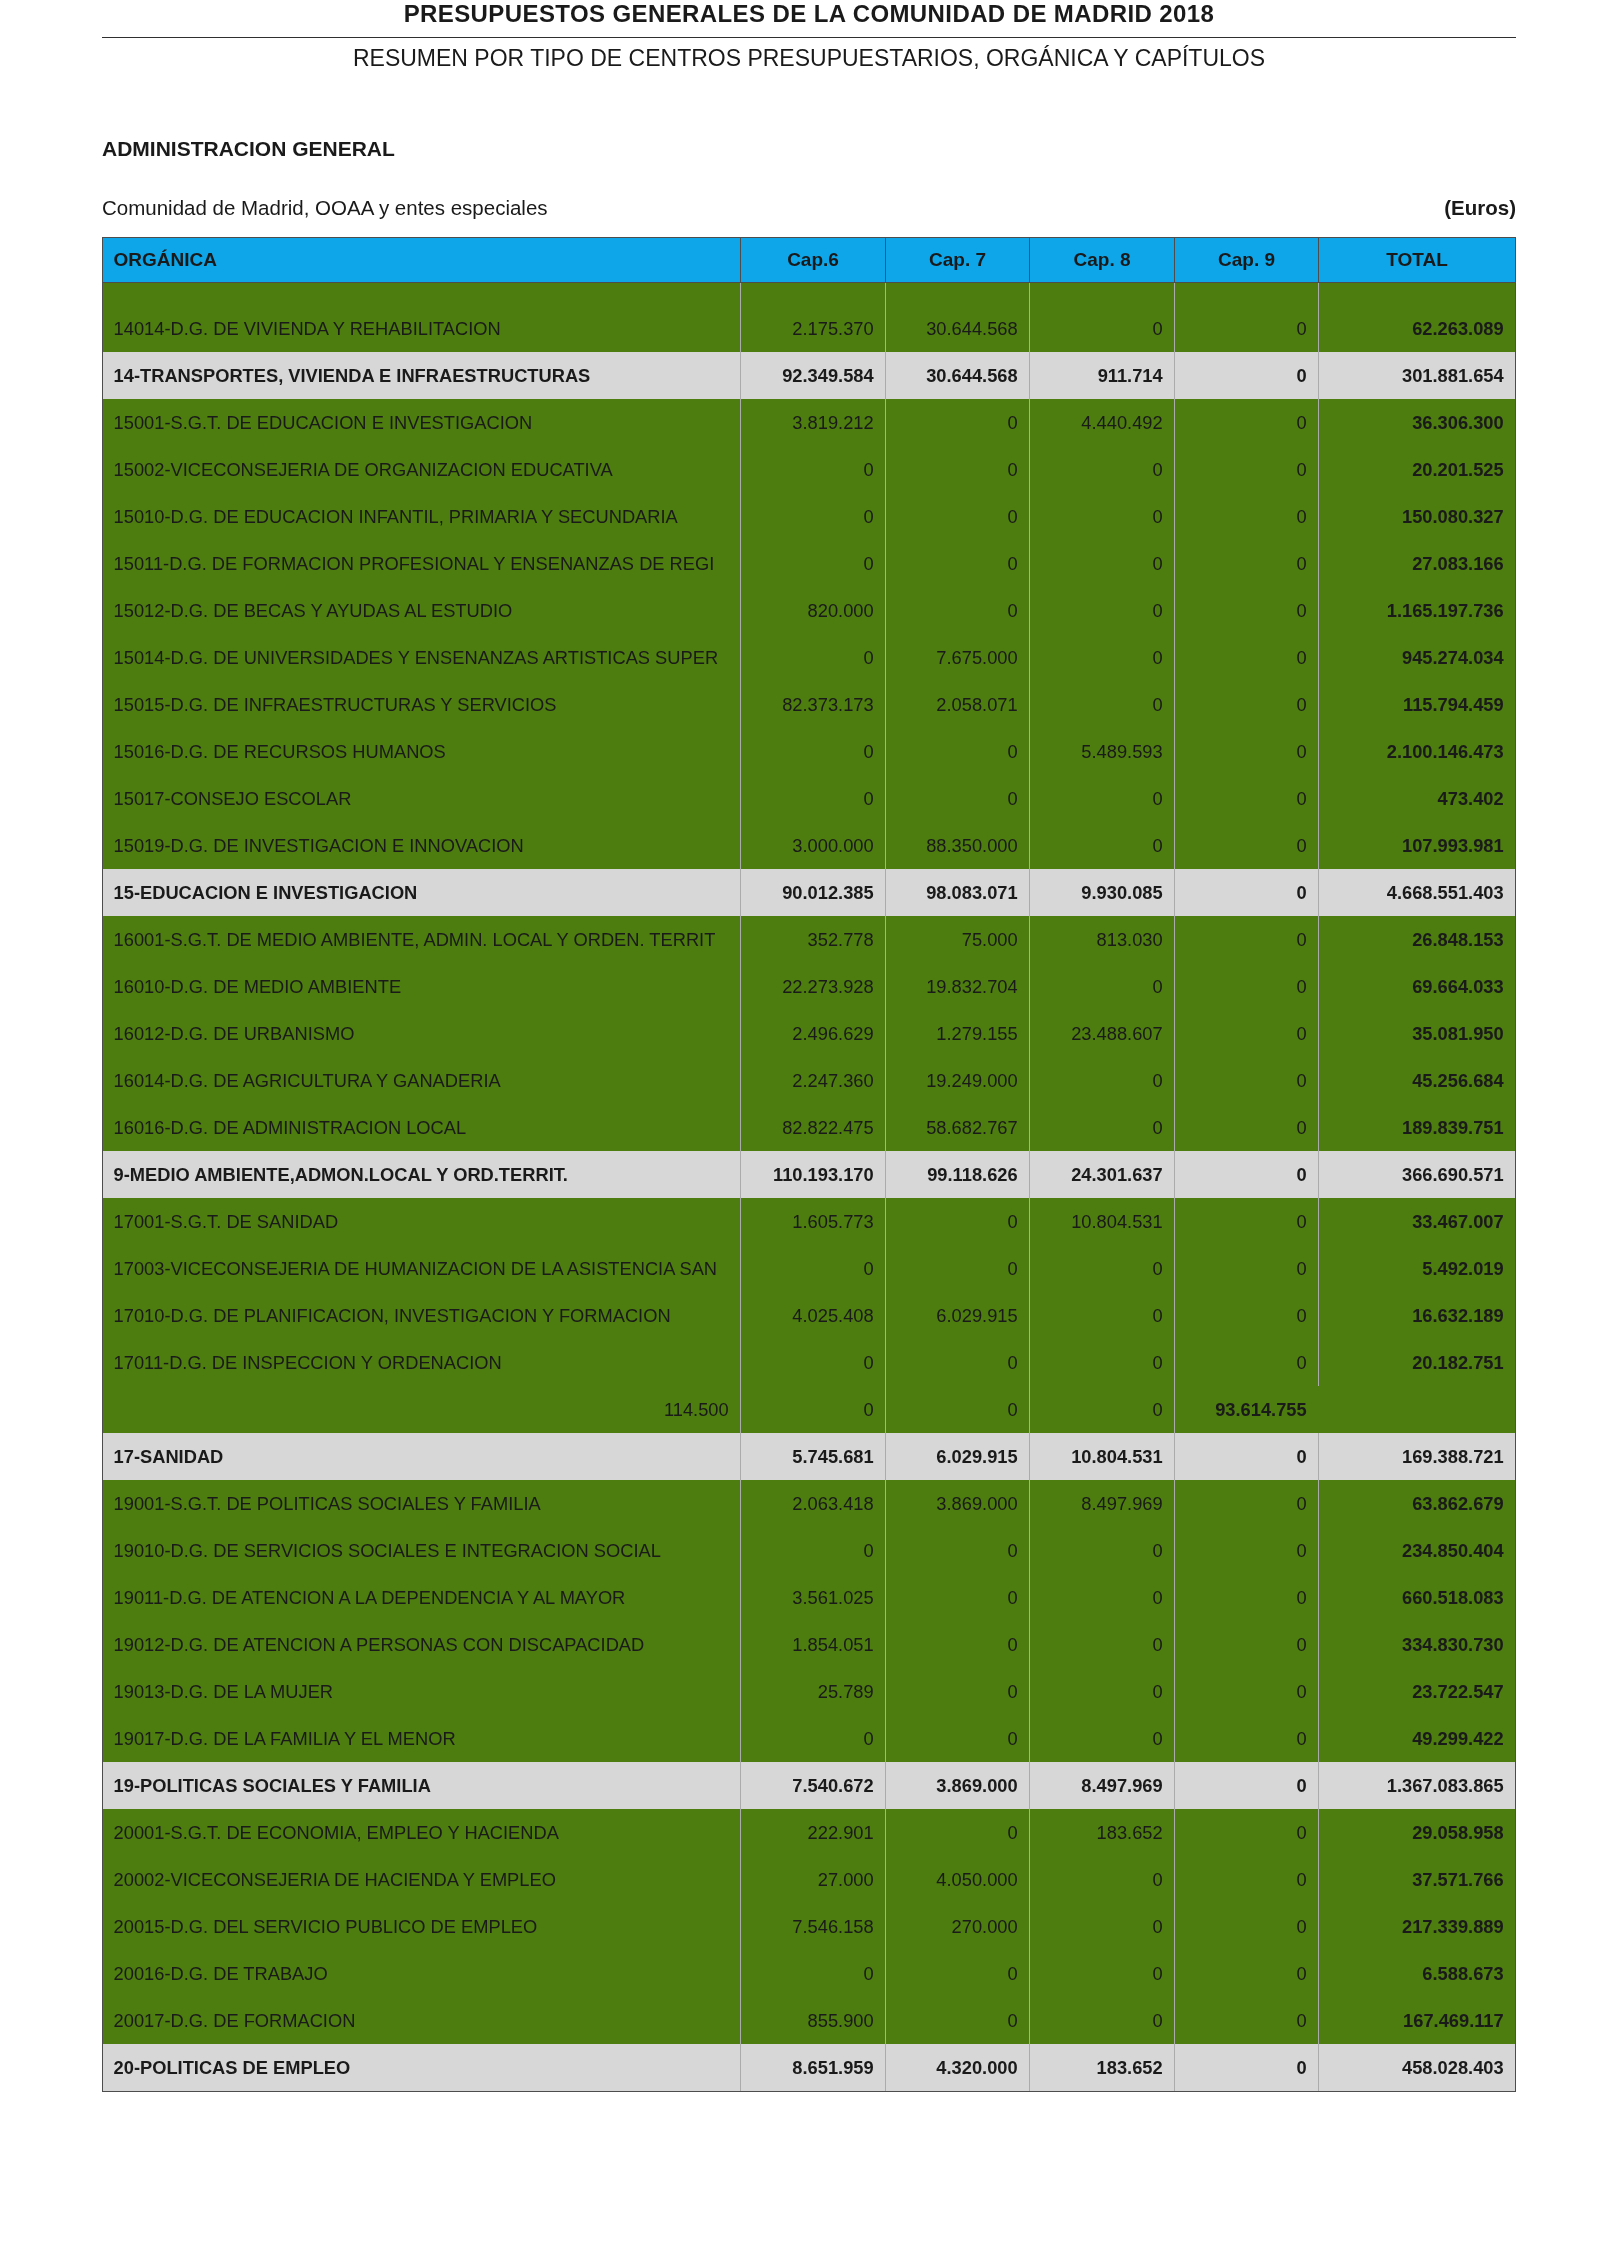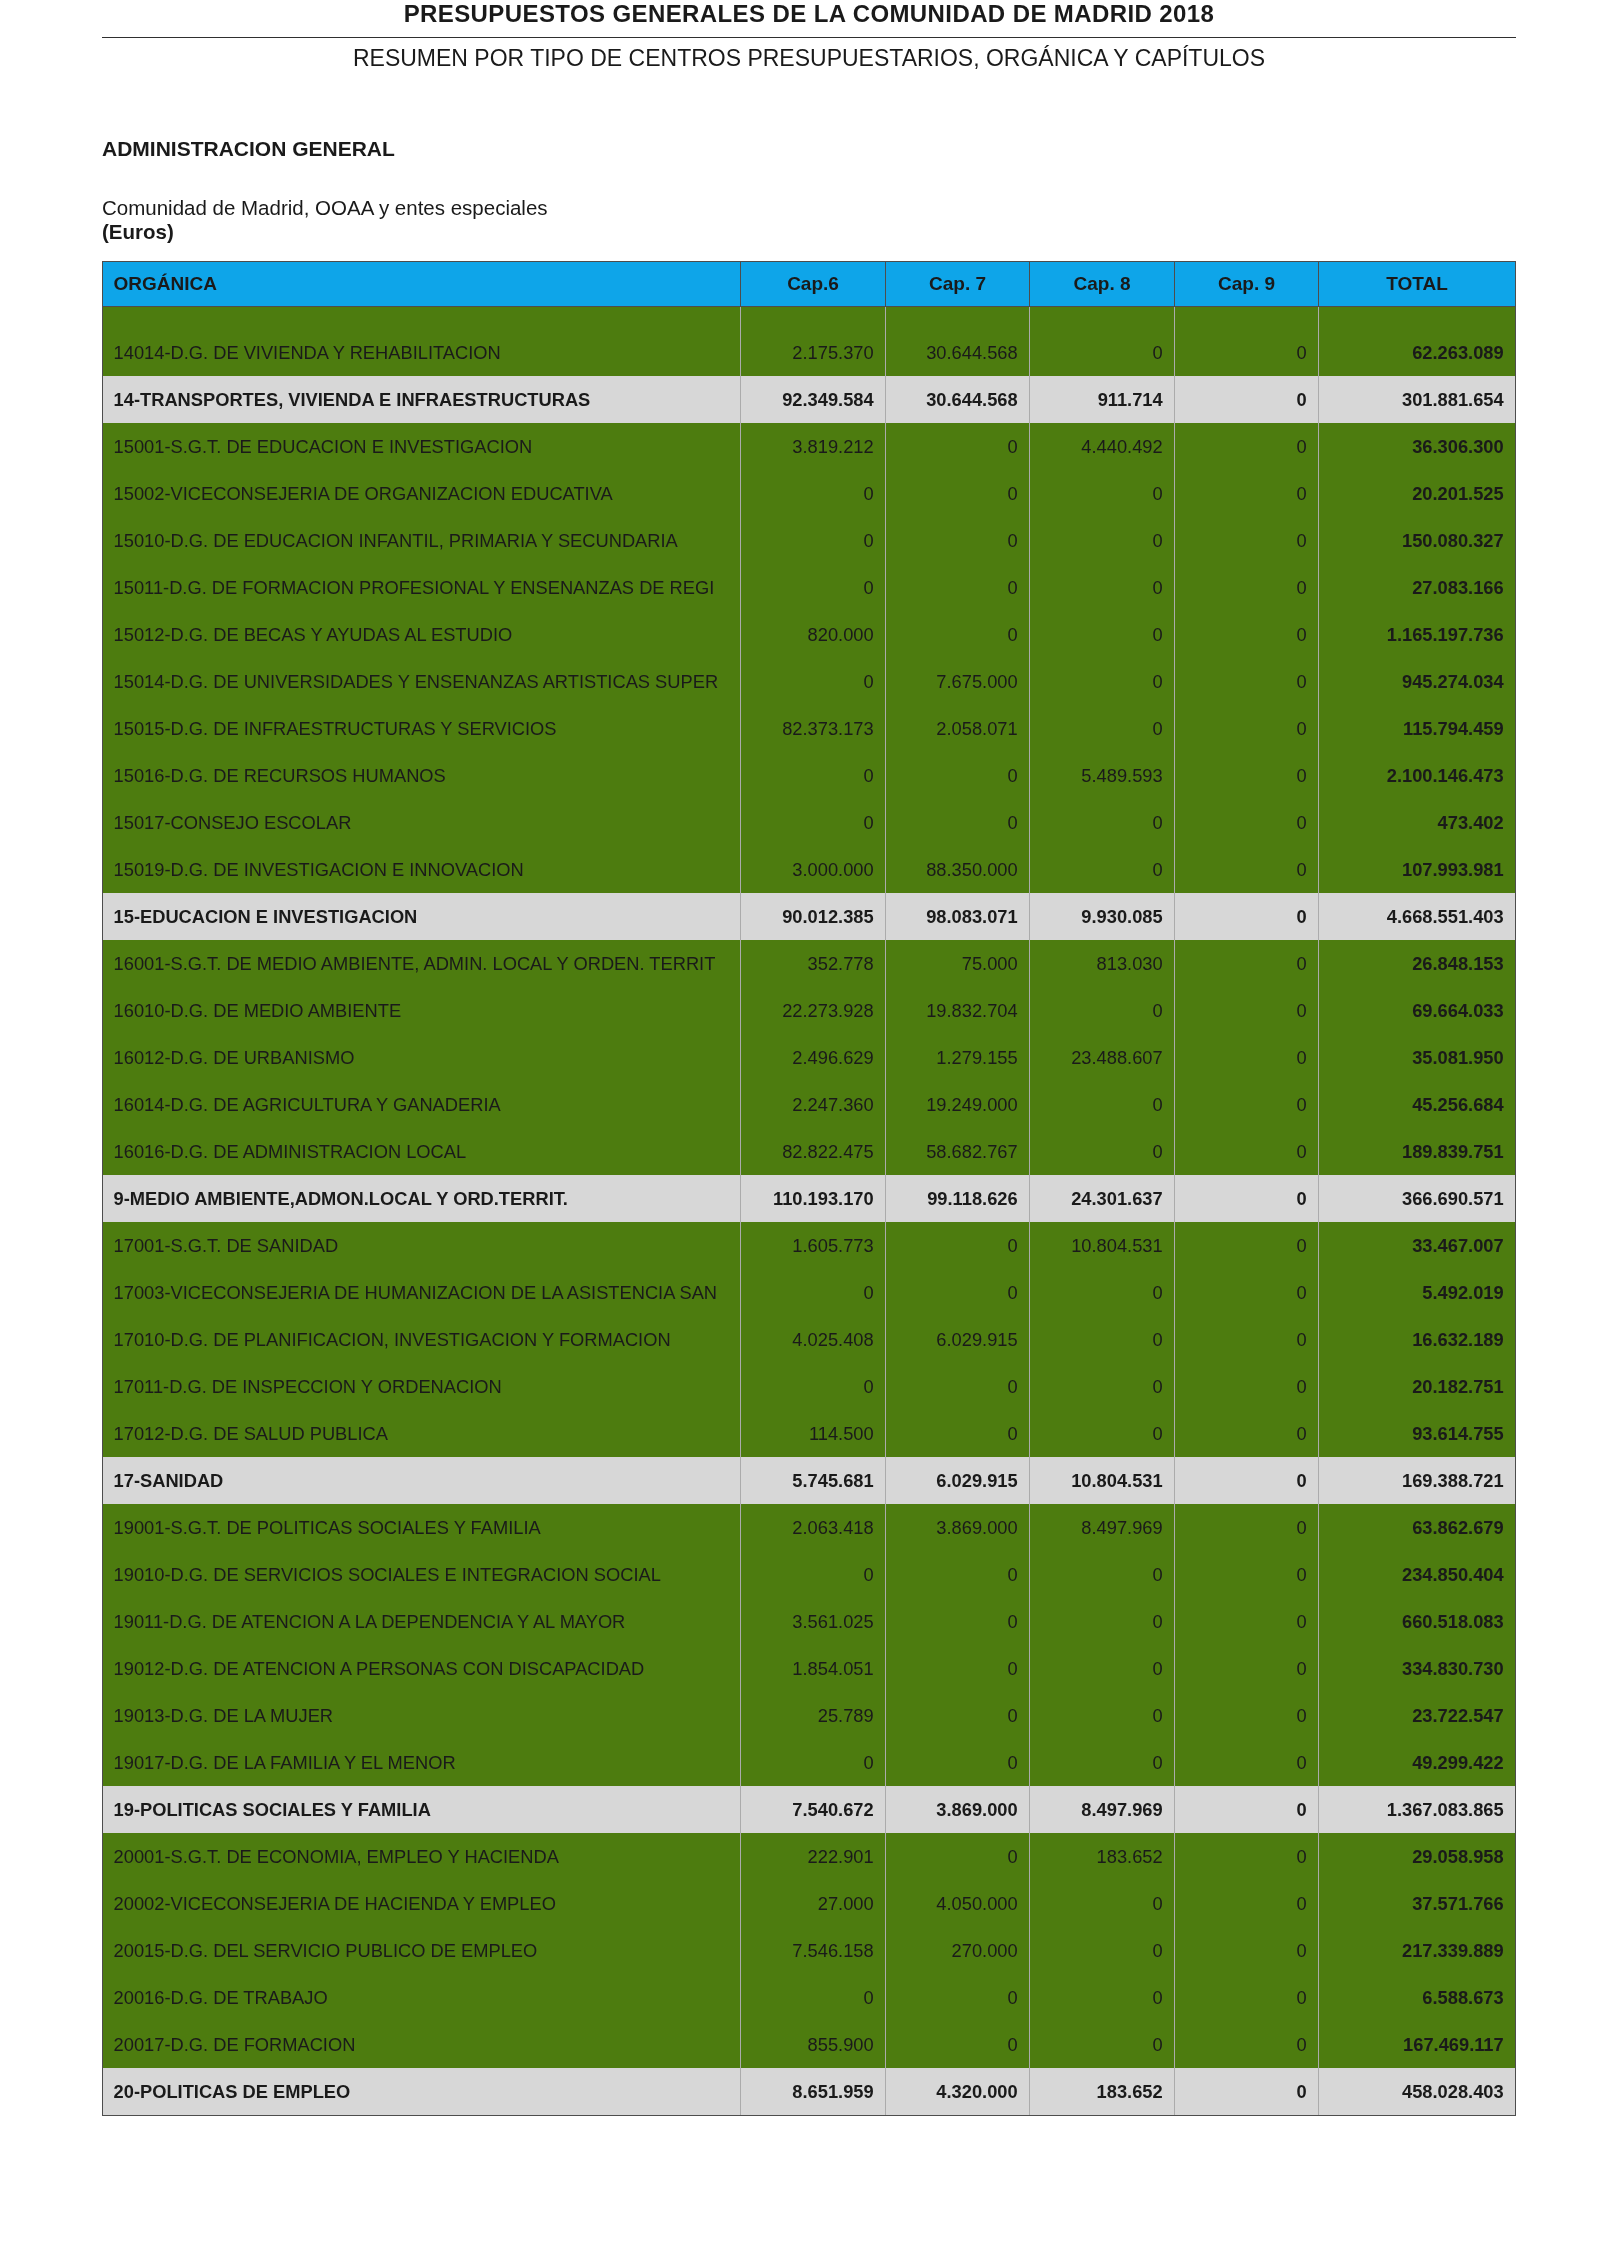--- a/index.html
+++ b/index.html
@@ -38,21 +38,20 @@
   .section-title {
     margin-top: 65px;
     font-size: 21px;
     font-weight: bold;
   }
   .sub-row {
     margin-top: 35px;
     display: flex;
     justify-content: space-between;
     align-items: baseline;
-    flex-direction: column;
   }
   .sub-left { font-size: 20.5px; font-weight: normal; }
   .sub-right { font-size: 20.5px; font-weight: bold; }
 
   .table {
     margin-top: 17px;
     border: 1.4px solid #4d4d4d;
     width: 1414px;
   }
   .thead {
@@ -335,21 +334,20 @@
   <div class="trow">
     <div class="cell col-org">17011-D.G. DE INSPECCION Y ORDENACION</div>
     <div class="cell num">0</div>
     <div class="cell num">0</div>
     <div class="cell num">0</div>
     <div class="cell num">0</div>
     <div class="cell num col-total">20.182.751</div>
   </div>
 
   <div class="trow">
-    <div class="cell col-org">17012-D.G. DE SALUD PUBLICA</div>
     <div class="cell num">114.500</div>
     <div class="cell num">0</div>
     <div class="cell num">0</div>
     <div class="cell num">0</div>
     <div class="cell num col-total">93.614.755</div>
   </div>
 
   <div class="trow total-row">
     <div class="cell col-org">17-SANIDAD</div>
     <div class="cell num">5.745.681</div>

